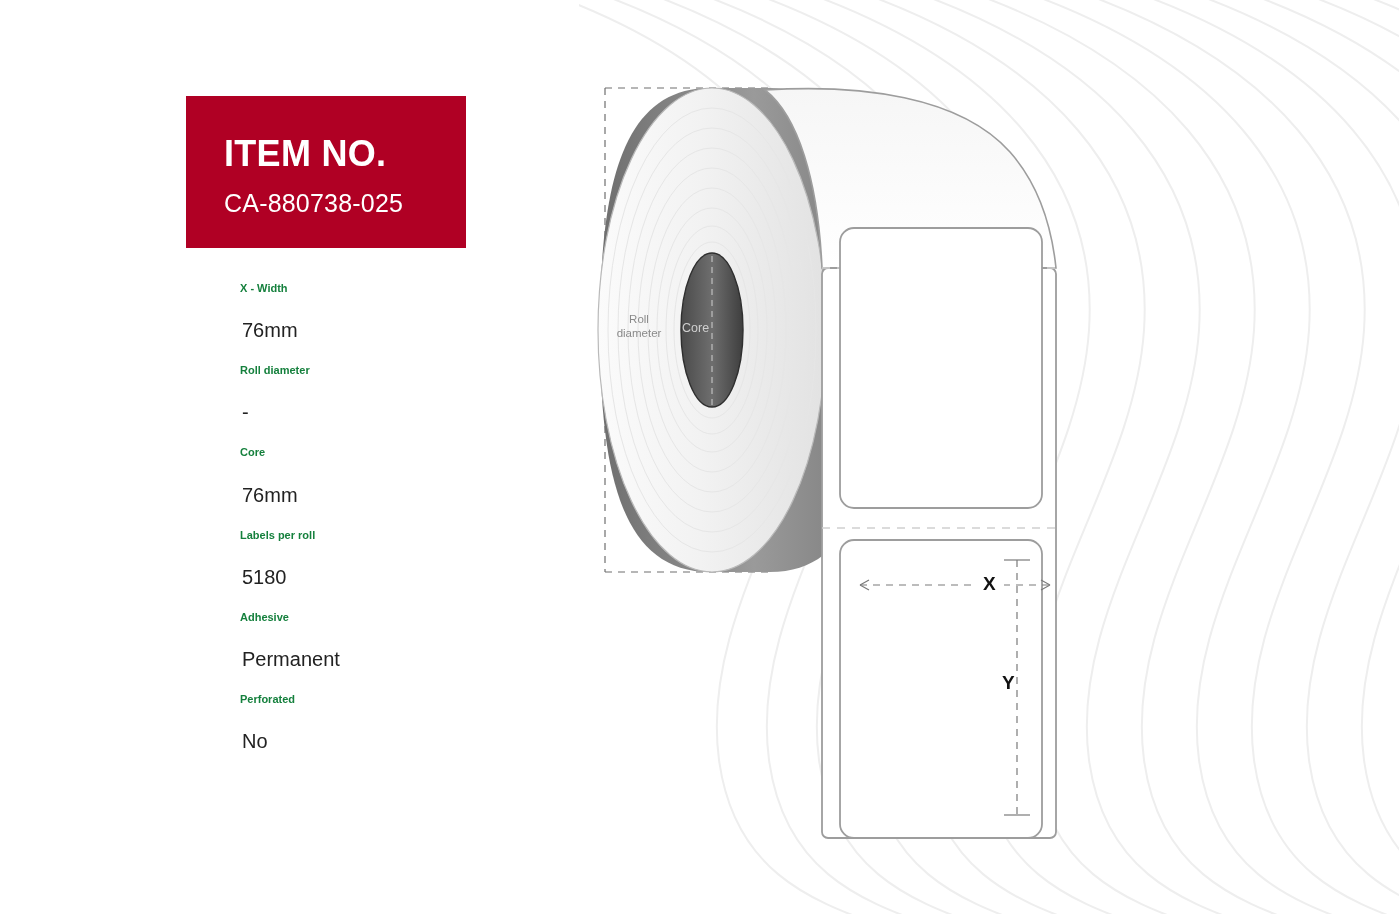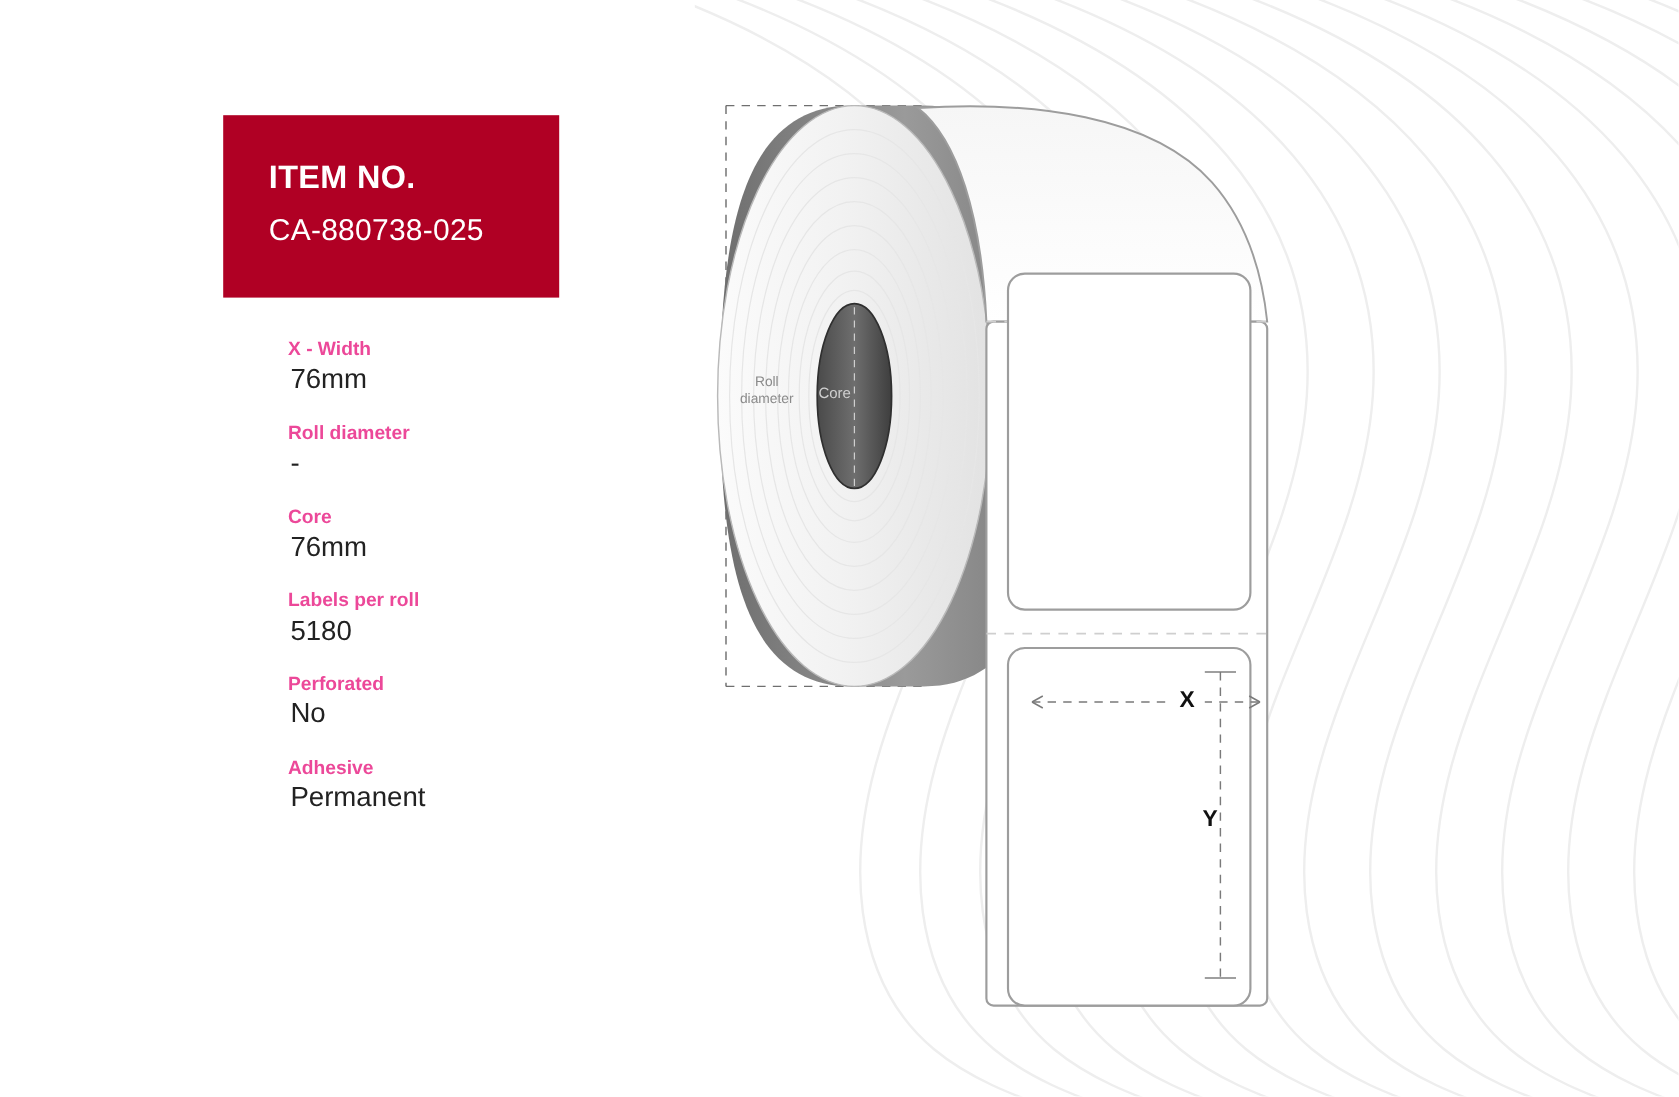--- a/index.html
+++ b/index.html
@@ -42,49 +42,49 @@
 
   .item-header {
     background: #b00024;
     width: 280px;
     height: 152px;
     box-sizing: border-box;
     padding: 36px 0 0 38px;
     color: #ffffff;
   }
   .item-header .item-label {
-    font-size: 27px;
+    font-size: 36px;
     font-weight: bold;
     letter-spacing: 0.3px;
     line-height: 1.2;
   }
   .item-header .item-value {
     font-size: 25px;
     font-weight: normal;
     margin-top: 14px;
     letter-spacing: 0.2px;
   }
 
   .specs {
     margin-top: 34px;
     padding-left: 54px;
   }
   .spec-row {
     margin-bottom: 22px;
   }
   .spec-key {
-    font-size: 16px;
+    font-size: 11px;
     font-weight: bold;
-    color: #ec4899;
+    color: #15803d;
     line-height: 1.2;
   }
   .spec-val {
-    font-size: 23px;
+    font-size: 20px;
     color: #222222;
-    margin-top: 1px;
+    margin-top: 23px;
     padding-left: 2px;
     line-height: 1.2;
   }
 
   
   .illustration {
     position: absolute;
     left: 560px;
     top: 60px;
     width: 620px;
@@ -158,27 +158,27 @@
 
       <div class="spec-row">
       </div>
 
       <div class="spec-row">
         <div class="spec-key">Labels per roll</div>
         <div class="spec-val">5180</div>
       </div>
 
       <div class="spec-row">
+        <div class="spec-key">Adhesive</div>
+        <div class="spec-val">Permanent</div>
+      </div>
+
+      <div class="spec-row">
         <div class="spec-key">Perforated</div>
         <div class="spec-val">No</div>
-      </div>
-
-      <div class="spec-row">
-        <div class="spec-key">Adhesive</div>
-        <div class="spec-val">Permanent</div>
       </div>
 
     </div>
   </div>
 
   <div class="illustration">
     <svg width="620" height="820" viewBox="0 0 620 820" aria-hidden="true">
       <defs>
         <linearGradient id="rollSide" x1="0" y1="0" x2="1" y2="0">
           <stop offset="0%" stop-color="#fbfbfb"></stop>

